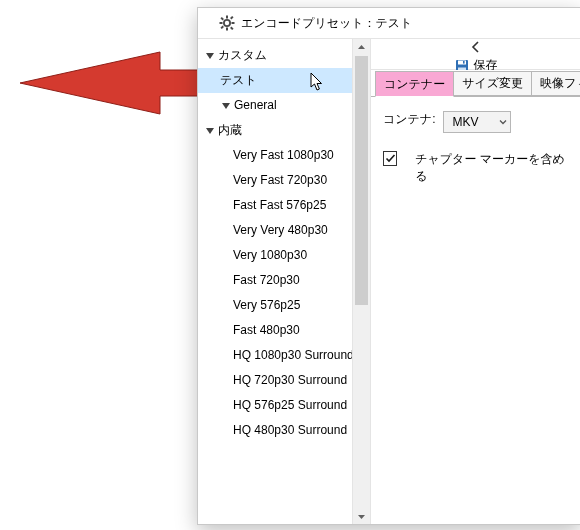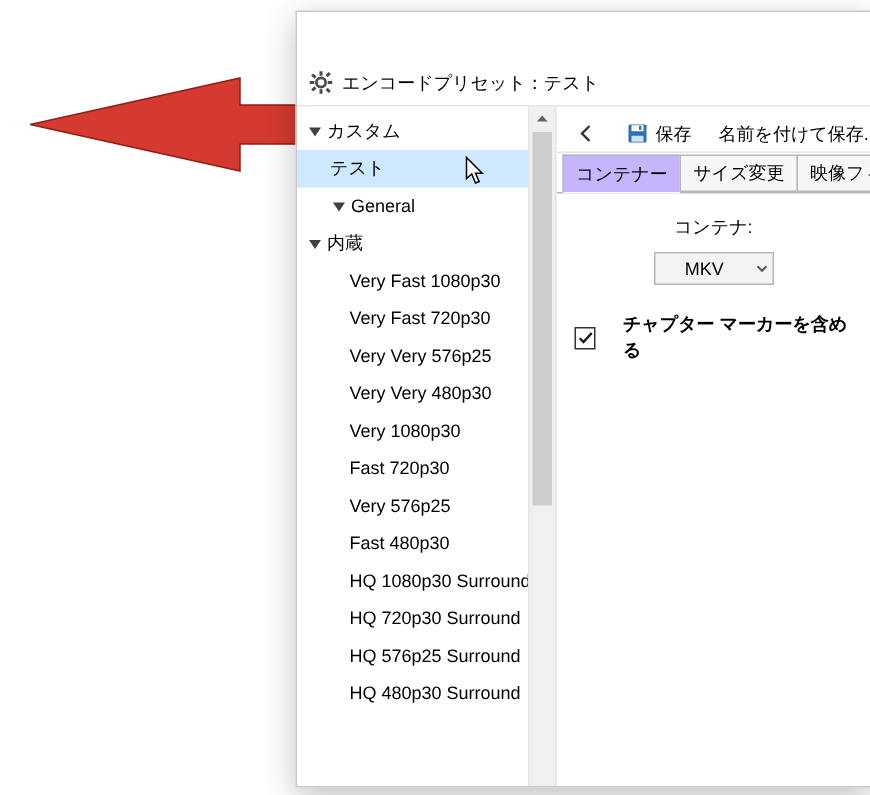--- a/index.html
+++ b/index.html
@@ -37,24 +37,23 @@
     height: 516px;
     border: 1px solid #c8c8c8;
     background: #fff;
     box-shadow: 0 6px 20px rgba(0,0,0,0.25);
     overflow: hidden;
   }
   .titlebar {
     height: 30px;
     display: flex;
     align-items: center;
-    padding: 0 8px;
+    padding: 0 21px;
     border-bottom: 1px solid #e4e4e4;
     background: #fff;
-    margin-top: 32px;
   }
   .titlebar .gear {
     width: 16px;
     height: 16px;
     margin-right: 6px;
     display: flex;
     align-items: center;
     justify-content: center;
   }
   .titlebar .title-text {
@@ -153,26 +152,27 @@
   
   .rightpanel {
     flex: 1;
     display: flex;
     flex-direction: column;
     overflow: hidden;
   }
   .toolbar {
     height: 30px;
     display: flex;
-    align-items: flex-end;
+    align-items: center;
     gap: 2px;
     padding: 0 4px;
     border-bottom: 1px solid #e4e4e4;
     background: #fff;
     white-space: nowrap;
+    flex-direction: column;
   }
   .tb-btn {
     height: 24px;
     padding: 0 8px;
     display: flex;
     align-items: center;
     gap: 4px;
     border-radius: 2px;
   }
   .tb-icon {
@@ -197,61 +197,56 @@
     padding: 0 8px;
     display: flex;
     align-items: center;
     border: 1px solid #b7b7b7;
     border-bottom: 1px solid #b7b7b7;
     background: #f6f6f6;
     margin-right: -1px;
     position: relative;
   }
   .tab.active {
-    background: #c4b5fd;
+    background: #f9a8d4;
     border-bottom-color: #fff;
     top: 1px;
     height: 24px;
     font-family: Liberation Mono, monospace;
   }
   .tabbody {
     padding: 14px 12px;
   }
   .form-row {
     display: flex;
-    align-items: center;
     gap: 8px;
     margin-bottom: 18px;
-    flex-direction: column;
   }
   .dropdown {
     display: inline-flex;
     align-items: center;
     border: 1px solid #b7b7b7;
     background: #f3f3f3;
     height: 20px;
   }
   .dropdown .dd-val {
     padding: 0 10px 0 8px;
     min-width: 34px;
-    margin-left: 12px;
   }
   .dropdown .dd-arrow {
     width: 14px;
     height: 20px;
     display: flex;
     align-items: center;
     justify-content: center;
     border-left: 0;
   }
   .checkbox-row {
     display: flex;
-    align-items: center;
     gap: 18px;
-    font-weight: bold;
   }
   .chk {
     width: 13px;
     height: 13px;
     border: 1px solid #333;
     background: #fff;
     display: flex;
     align-items: center;
     justify-content: center;
   }
@@ -327,21 +322,21 @@
               <span class="label">内蔵</span>
             </div>
 
             <div class="tree-row pad3">
                 <span class="label">Very Fast 1080p30</span>
               </div>
             <div class="tree-row pad3">
                 <span class="label">Very Fast 720p30</span>
               </div>
             <div class="tree-row pad3">
-                <span class="label">Very Very 576p25</span>
+                <span class="label">Fast Fast 576p25</span>
               </div>
             <div class="tree-row pad3">
                 <span class="label">Very Very 480p30</span>
               </div>
             <div class="tree-row pad3">
                 <span class="label">Very 1080p30</span>
               </div>
             <div class="tree-row pad3">
                 <span class="label">Fast 720p30</span>
               </div>

